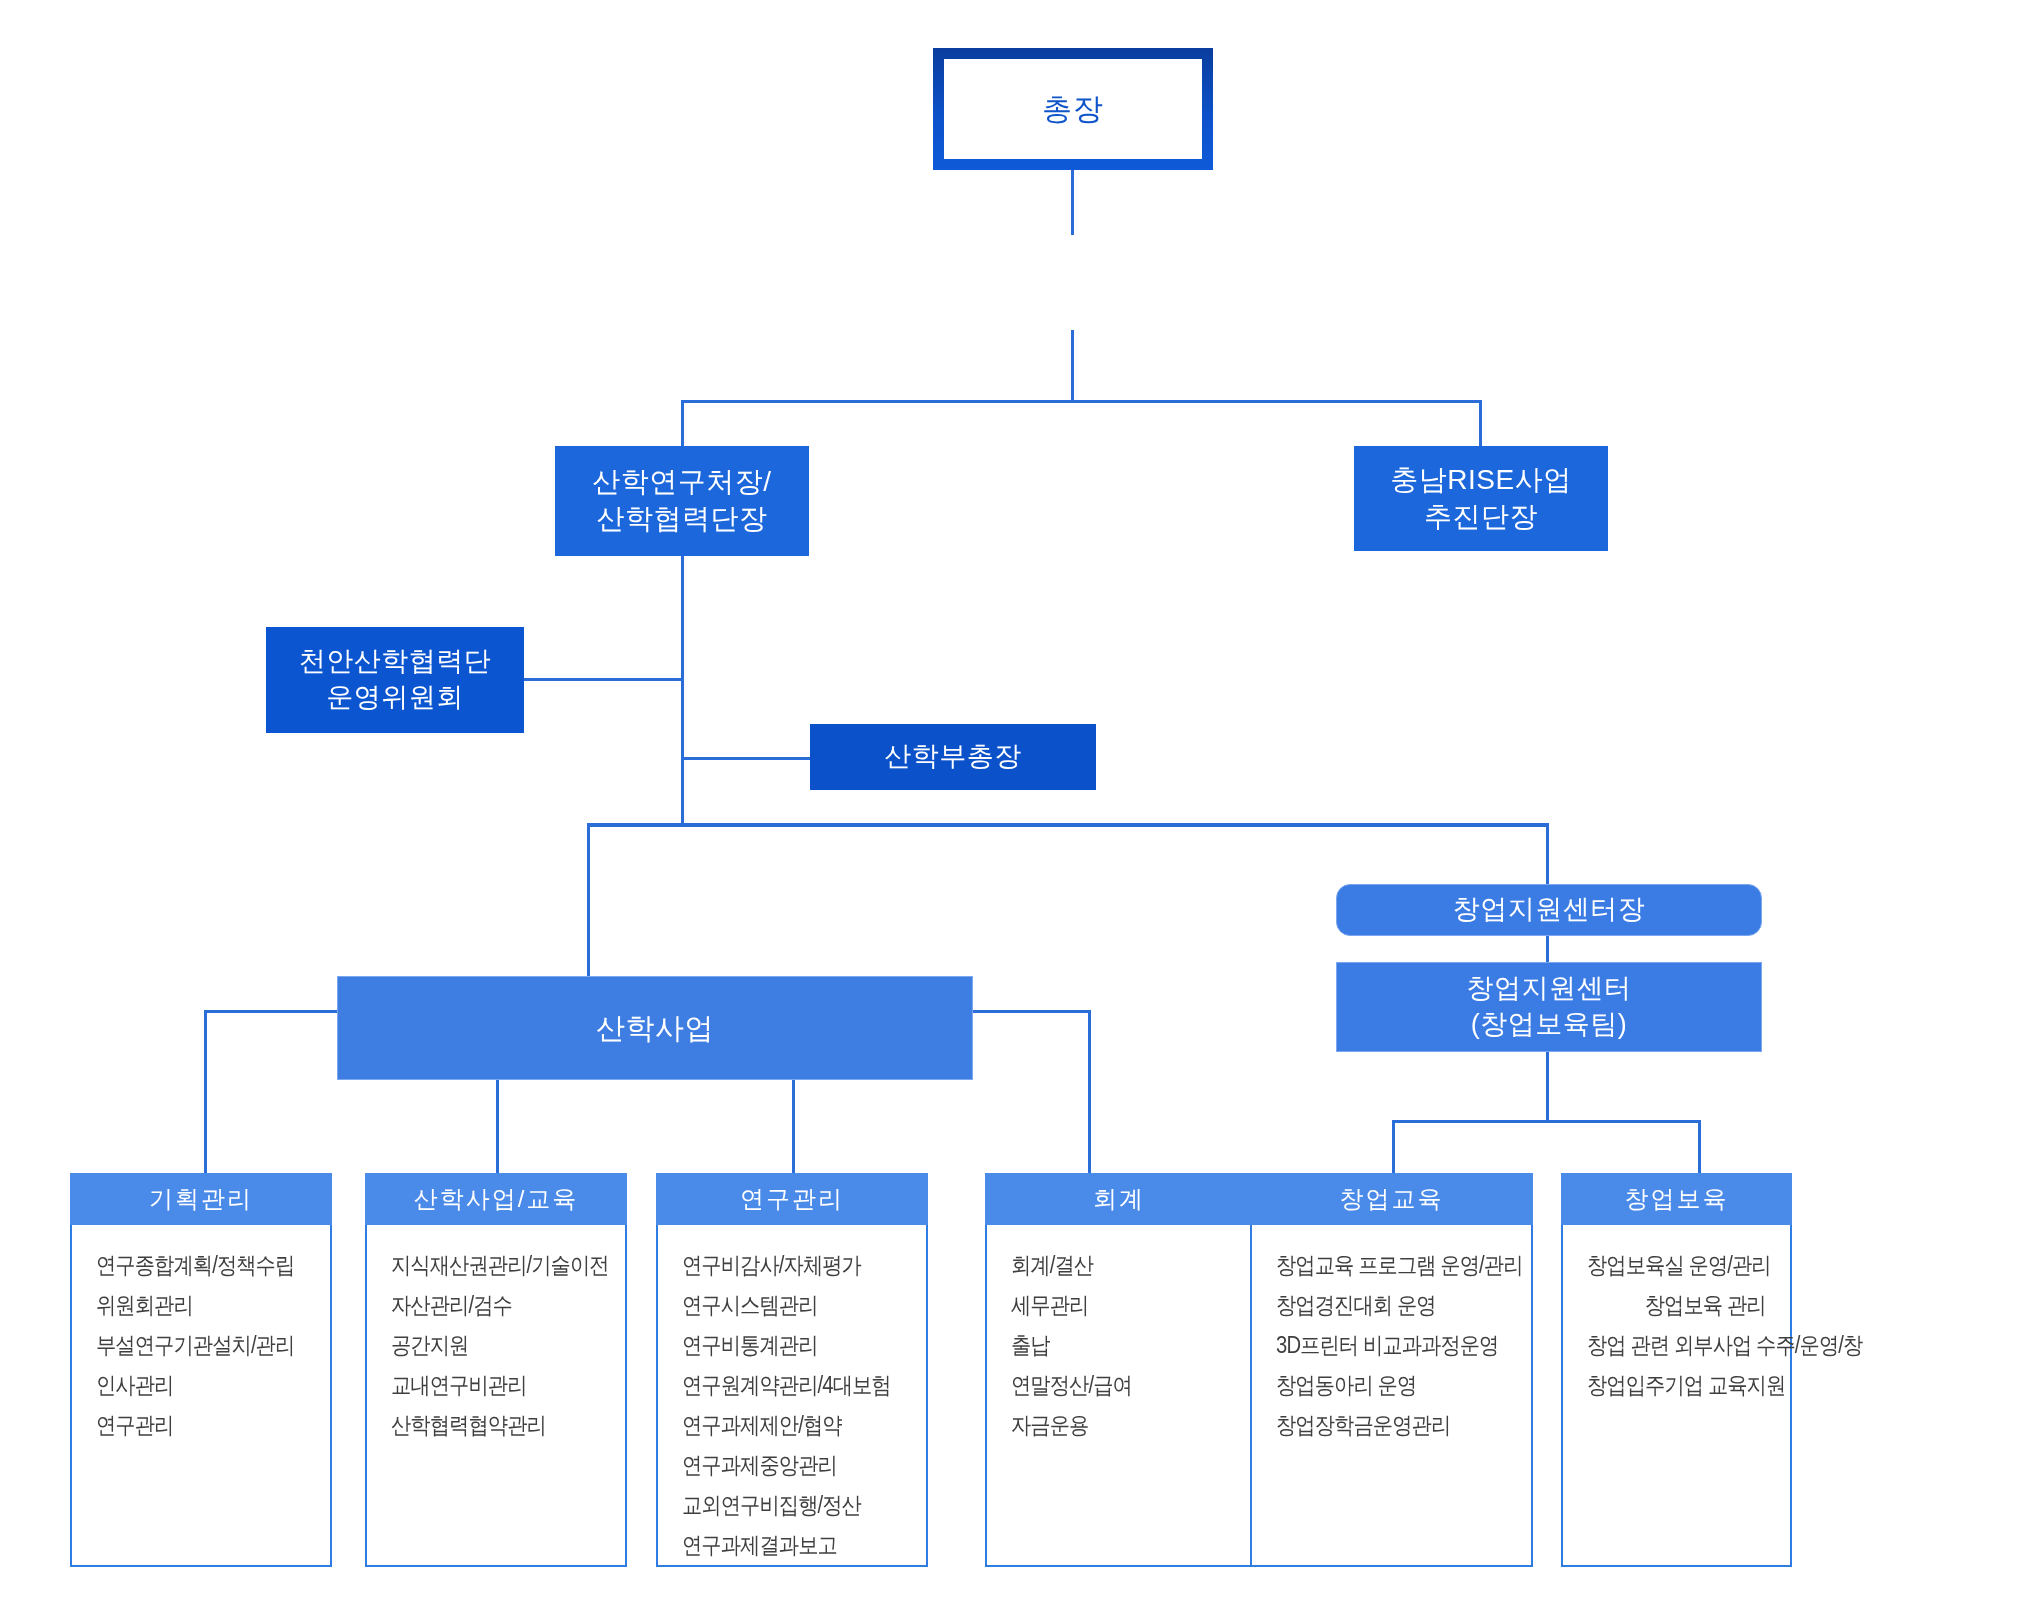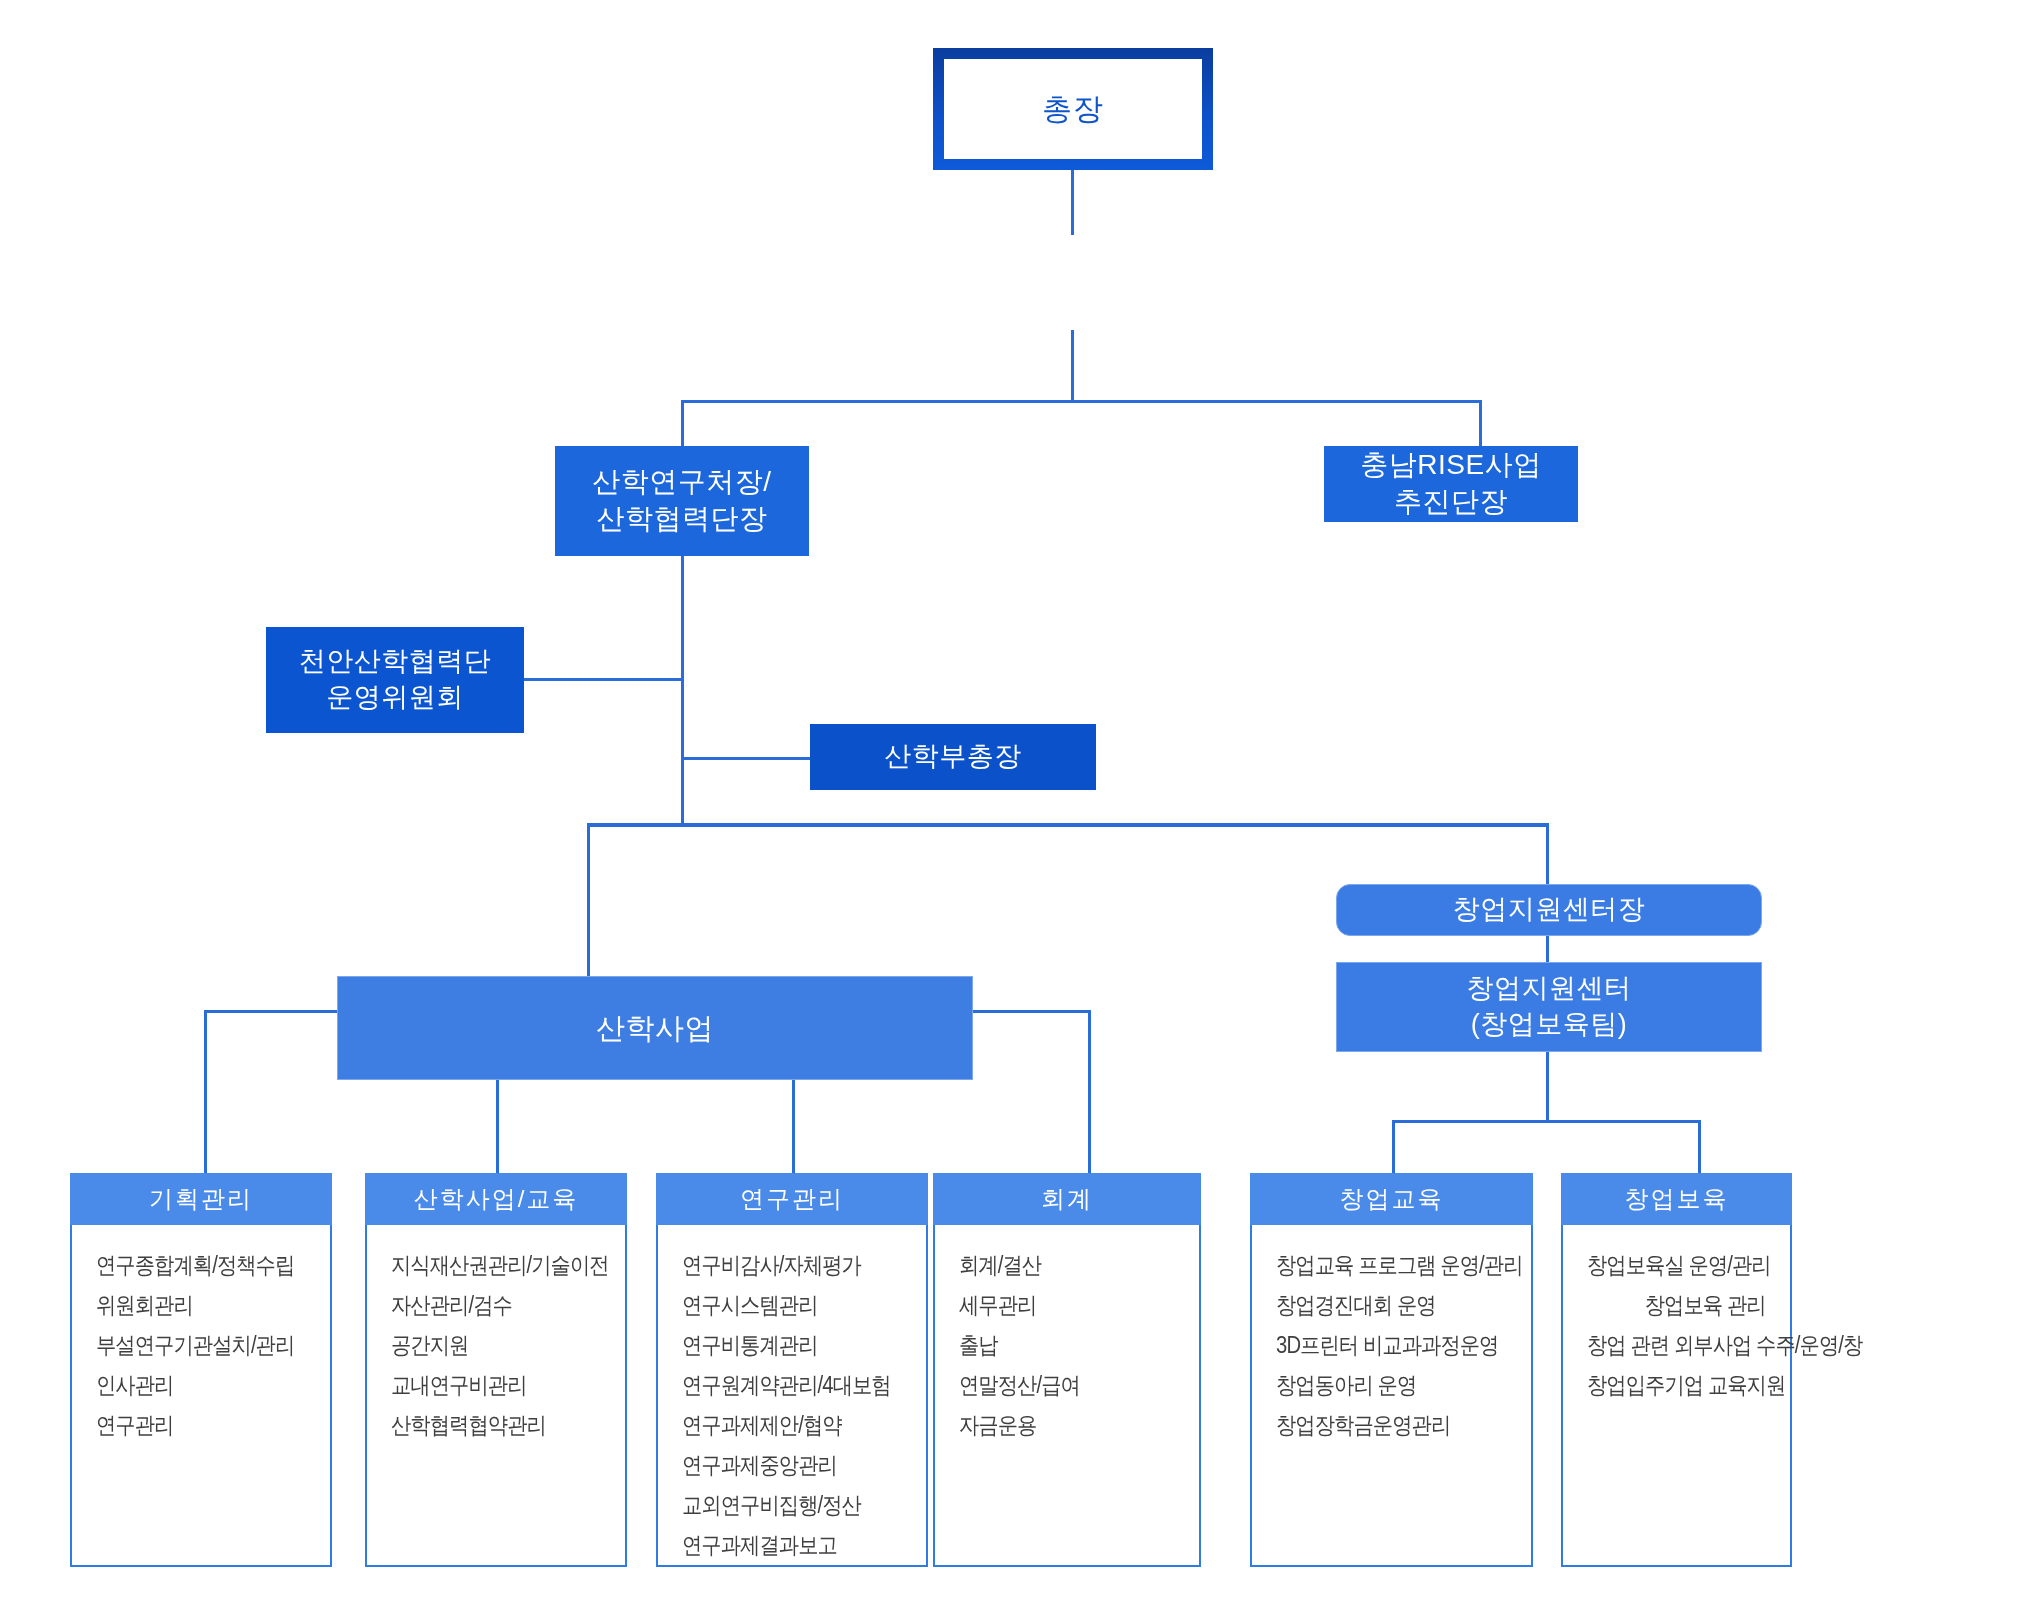--- a/index.html
+++ b/index.html
@@ -44,21 +44,21 @@
     width: 100%; height: 100%;
     background: #ffffff;
     display: flex; align-items: center; justify-content: center;
     color: #0f55c9;
     font-size: 30px;
     letter-spacing: 1px;
   }
 
   .box-vice       { left: 915px;  top: 235px; width: 260px; height: 95px;  font-size: 29px; }
   .box-research   { left: 527px;  top: 446px; width: 254px; height: 110px; }
-  .box-rise       { left: 1296px; top: 446px; width: 254px; height: 76px; }
+  .box-rise       { left: 1326px; top: 446px; width: 254px; height: 105px; }
   .box-cheonan    { left: 238px;  top: 627px; width: 258px; height: 106px; font-size: 27px; }
   .box-affiliated { left: 782px;  top: 724px; width: 286px; height: 66px;  font-size: 27px; background:#0a51ca; }
   .box-team       { left: 309px;  top: 976px; width: 634px; height: 102px; font-size: 29px; }
   .box-startup-head   { left: 1308px; top: 884px; width: 424px; height: 50px; font-size: 27px; background:#3b7ce4;border-radius:14px; }
   .box-startup-center { left: 1308px; top: 962px; width: 424px; height: 88px; font-size: 27px; background:#3b7ce4; }
 
   
   .column { position: absolute; top: 1173px; }
   .col-header {
     height: 52px;
@@ -165,21 +165,21 @@
           <div class="col-item">연구비감사/자체평가</div>
           <div class="col-item">연구시스템관리</div>
           <div class="col-item">연구비통계관리</div>
           <div class="col-item">연구원계약관리/4대보험</div>
           <div class="col-item">연구과제제안/협약</div>
           <div class="col-item">연구과제중앙관리</div>
           <div class="col-item">교외연구비집행/정산</div>
           <div class="col-item">연구과제결과보고</div>
         </div>
       </div>
-      <div class="column" style="left: 888px; width: 268px; padding-left: 17px;">
+      <div class="column" style="left: 940px; width: 268px; padding-left: 17px;">
         <div class="col-header">회계</div>
         <div class="col-body">
           <div class="col-item">회계/결산</div>
           <div class="col-item">세무관리</div>
           <div class="col-item">출납</div>
           <div class="col-item">연말정산/급여</div>
           <div class="col-item">자금운용</div>
         </div>
       </div>
       <div class="column" style="left: 1222px; width: 283px;">

